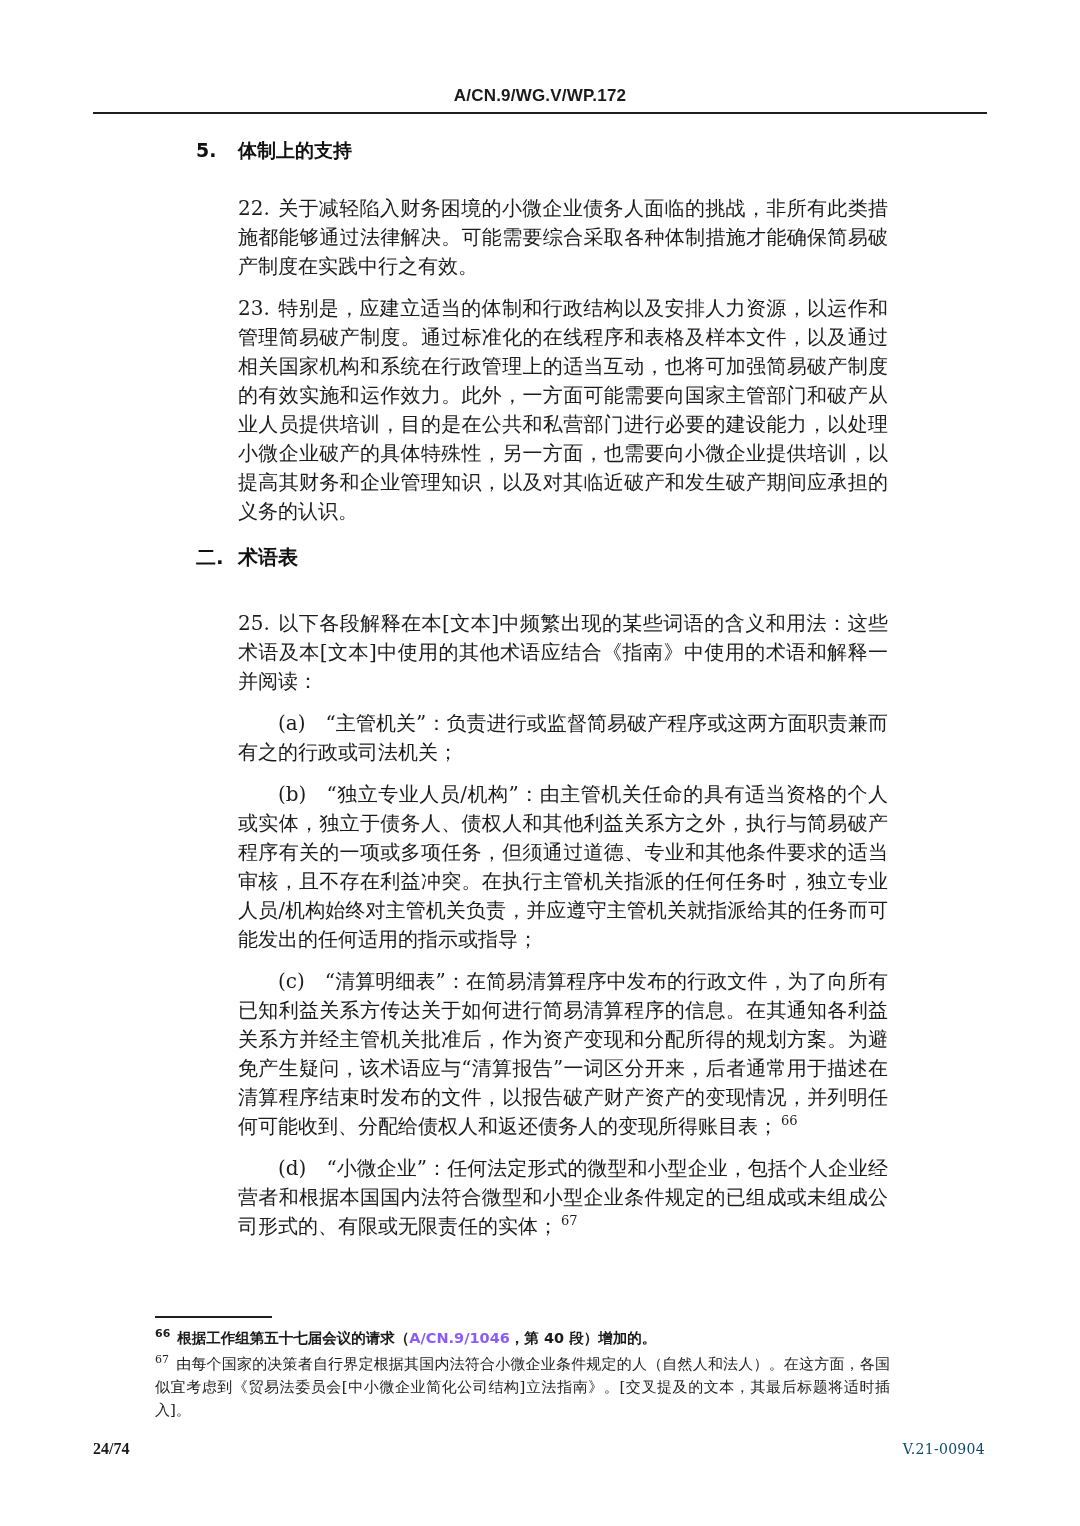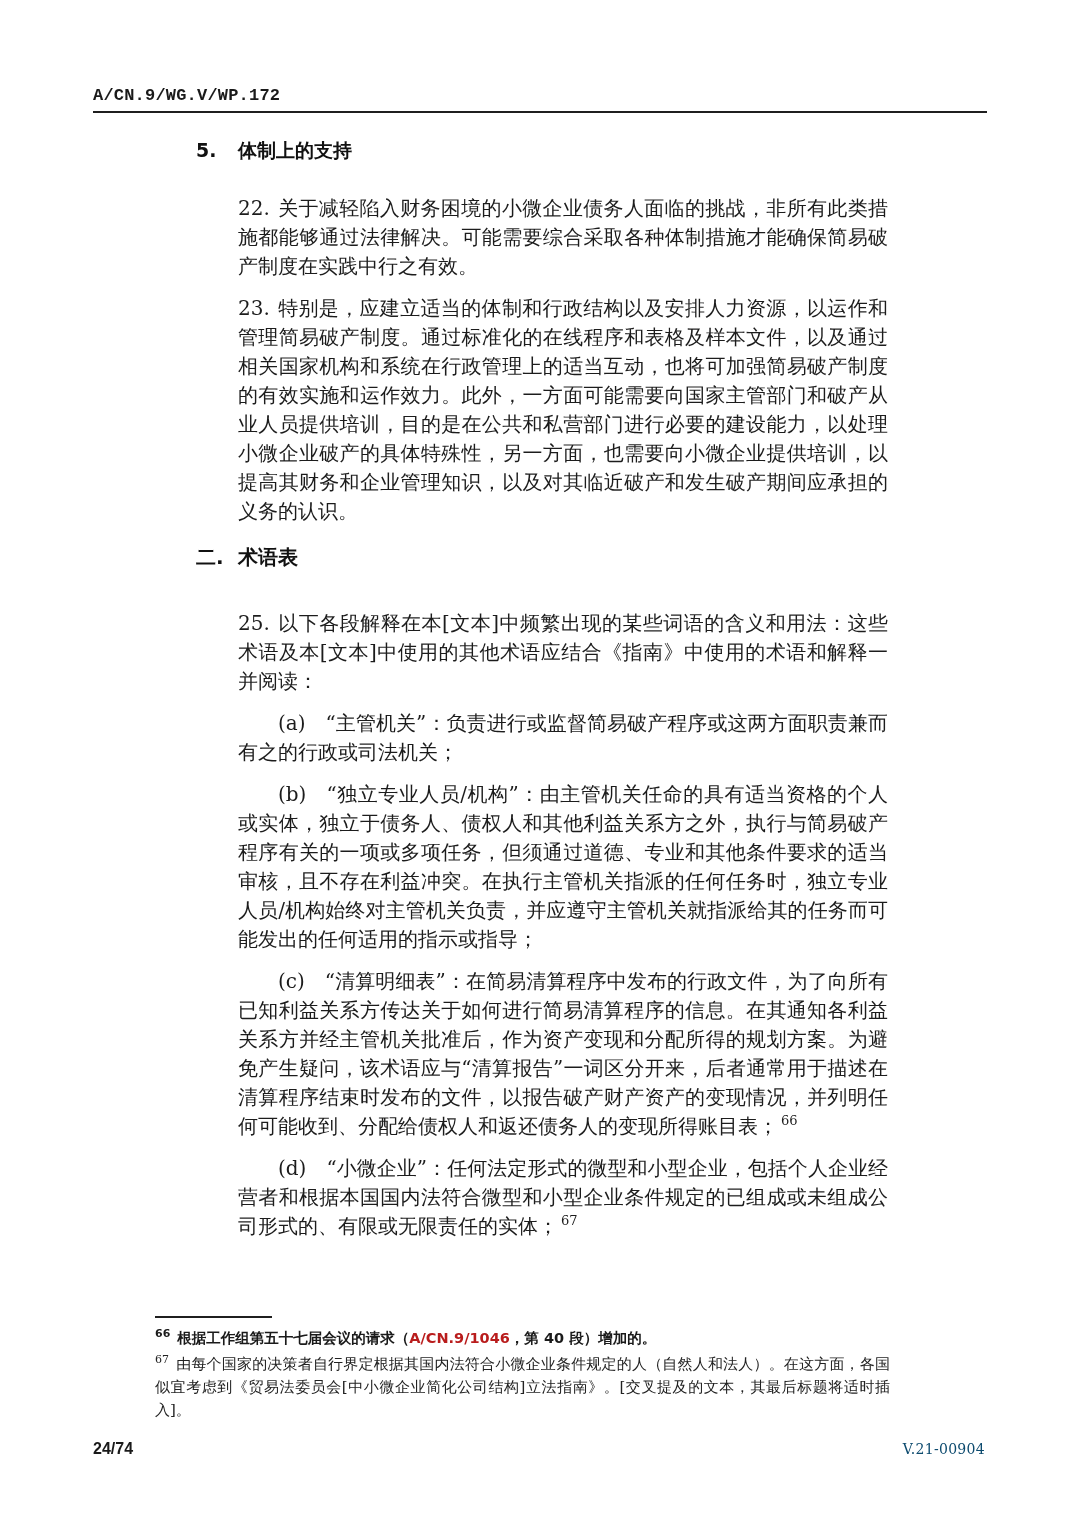--- a/index.html
+++ b/index.html
@@ -7,22 +7,22 @@
     position:relative;
     width:1080px;height:1526px;
     background:#ffffff;
     color:#1c1c1c;
     font-family:"DejaVu Serif","Liberation Serif",serif;
     overflow:hidden;
   }
   
   .header{position:absolute;top:86px;left:93px;right:93px;}
   .doc-symbol{
-    font-family:Liberation Mono, monospace;
-    font-weight:bold;font-size:17px;letter-spacing:.2px;color:#1a1a1a;
+    font-family:Liberation Sans, sans-serif;
+    font-weight:bold;font-size:17px;letter-spacing:.2px;color:#1a1a1a;text-align:center;
   }
   .header-rule{margin-top:6px;border-top:2px solid #1f1f1f;height:0;}
   
   .content{position:absolute;left:238px;top:138px;width:650px;}
   .sec-heading{
     display:flex;align-items:baseline;
     font-family:"DejaVu Sans","Liberation Sans",sans-serif;
     font-weight:bold;color:#111;
     margin:0 0 30px -42px;
   }
@@ -39,26 +39,26 @@
   sup.ref{font-size:13px;line-height:0;margin-left:3px;}
   
   .footnotes{position:absolute;left:155px;top:1316px;width:735px;}
   .fn-rule{width:117px;border-top:2px solid #1f1f1f;margin-bottom:9px;}
   .fn{font-size:15px;line-height:23px;text-align:justify;color:#222;}
   .fn sup{font-size:11px;margin-right:7px;line-height:0;}
   .fn.fn-bold{
     font-family:"DejaVu Sans","Liberation Sans",sans-serif;
     font-weight:bold;font-size:14.5px;margin-bottom:3px;color:#1a1a1a;
   }
-  .fn-link{color:#b91c1c;text-decoration:none;cursor:pointer;}
+  .fn-link{color:#8b5cf6;text-decoration:none;cursor:pointer;}
   
   .footer{position:absolute;left:93px;right:95px;top:1440px;
     display:flex;justify-content:space-between;align-items:baseline;}
   .page-num{
-    font-family:Liberation Sans, sans-serif;
+    font-family:Liberation Serif, serif;
     font-weight:bold;font-size:16px;color:#1a1a1a;
   }
   .doc-id{font-size:14px;color:#0c4a6e;letter-spacing:.3px;}
 </style>
 </head>
 <body>
 
 <div class="page">
 
   <div class="header">

